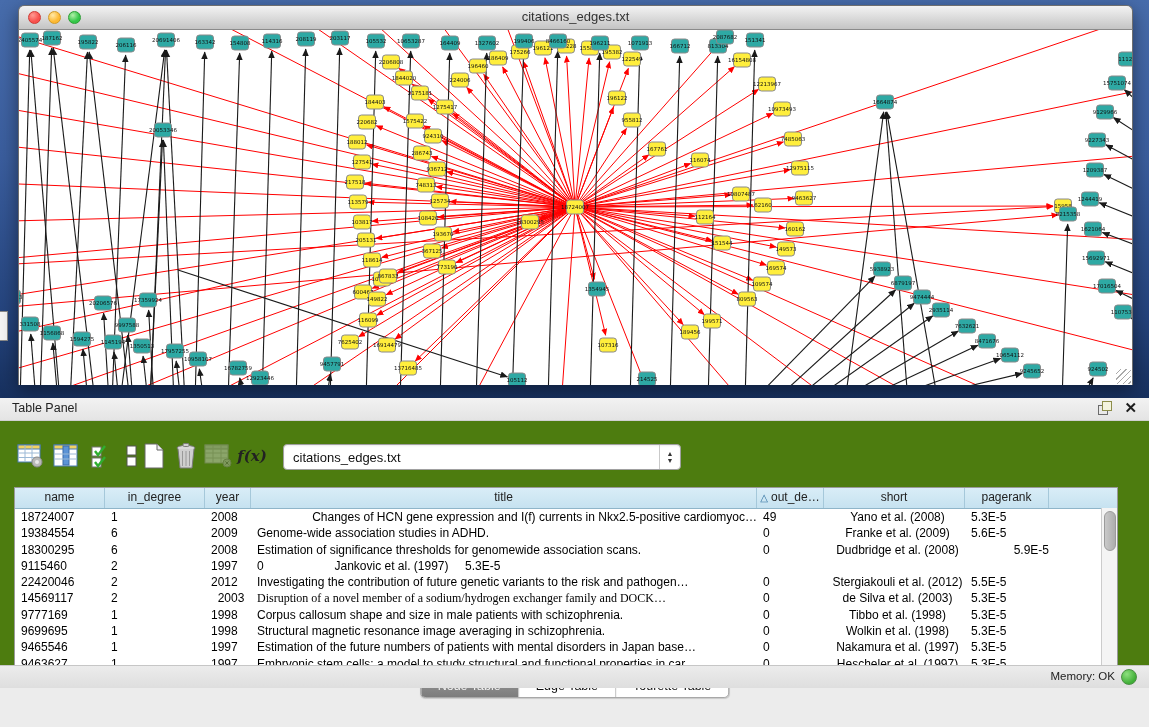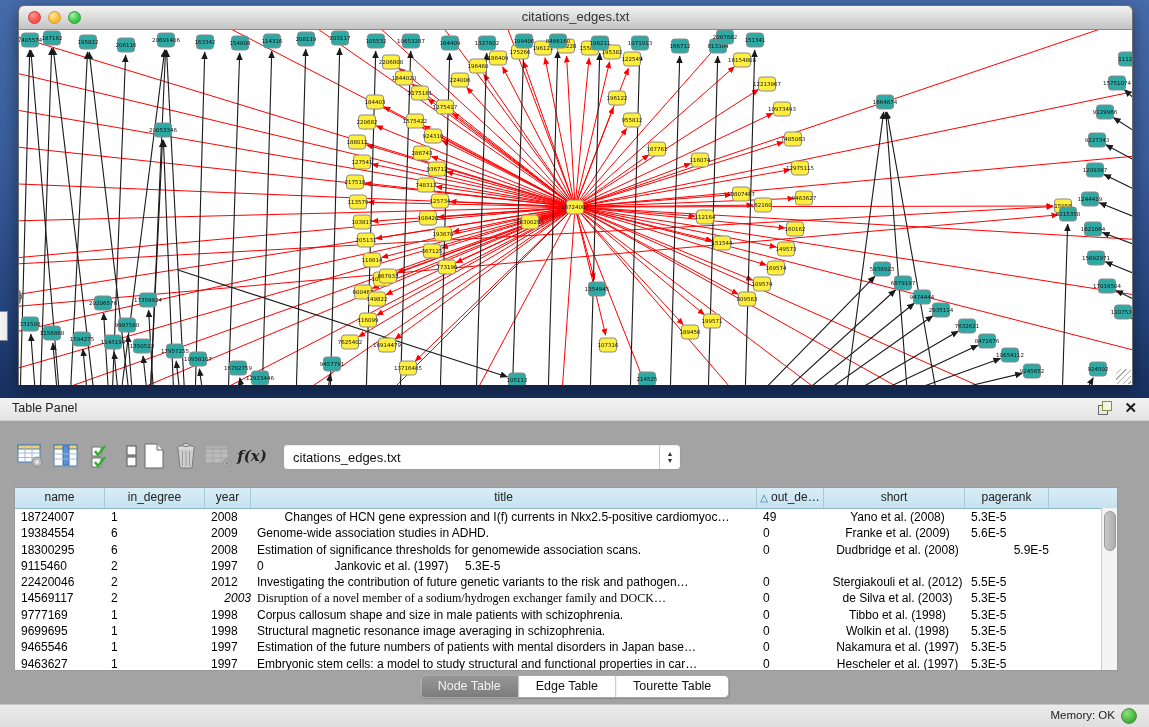--- a/index.html
+++ b/index.html
@@ -12,21 +12,21 @@
   .title{position:absolute;left:0;right:0;top:0;line-height:22px;text-align:center;font-size:13px;color:#333;}
   .lights{position:absolute;left:9px;top:5px;display:flex;gap:7px;}
   .light{width:13px;height:13px;border-radius:50%;box-sizing:border-box;}
   .light.red{background:radial-gradient(circle at 35% 30%,#ff9a92,#f9514d 60%);border:1px solid #ce3a34;}
   .light.yellow{background:radial-gradient(circle at 35% 30%,#ffe9a8,#fdb932 60%);border:1px solid #d29a27;}
   .light.green{background:radial-gradient(circle at 35% 30%,#b1efa8,#34c749 60%);border:1px solid #2b9e33;}
   .canvas{position:relative;width:1113px;height:355px;background:#fff;border-left:1px solid #6f6f6f;border-right:1px solid #6f6f6f;overflow:hidden;}
   .grip{position:absolute;right:1px;bottom:1px;width:15px;height:15px;background:repeating-linear-gradient(135deg,transparent 0 3px,#aaa 3px 4px);}
   svg text{font-family:"DejaVu Sans","Liberation Sans",sans-serif;}
   
-  .panel{position:absolute;left:0;top:398px;width:1149px;height:329px;background:#a3a3a3;}
+  .panel{position:absolute;left:0;top:398px;width:1149px;height:290px;background:#4d7c0f;}
   .panel-head{position:absolute;left:0;top:0;width:100%;height:22px;background:linear-gradient(#f2f2f2,#e4e4e4);border-bottom:1px solid #d0d0d0;}
   .panel-title{position:absolute;left:12px;top:3px;font-size:12.5px;color:#222;}
   .panel-head-icons{position:absolute;right:12px;top:3px;display:flex;gap:12px;align-items:center;}
   .float-ic{position:relative;width:14px;height:14px;}
   .float-ic .sq1{position:absolute;left:0;bottom:0;width:8px;height:8px;border:1px solid #6b6b6b;background:#e9e9e9;}
   .float-ic .sq2{position:absolute;right:0;top:0;width:8px;height:8px;border:1px solid #8d8d4a;background:#f4f4df;}
   .close-x{font-size:15px;font-weight:bold;color:#1c1c1c;line-height:14px;cursor:default;}
   .toolbar{position:absolute;left:0;top:40px;width:100%;height:36px;}
   .tb-icon{position:absolute;top:4px;width:28px;height:28px;display:flex;align-items:center;justify-content:center;}
   .fx{font-family:"DejaVu Serif","Liberation Serif",serif;font-style:italic;font-weight:bold;font-size:15px;color:#222;}
@@ -847,21 +847,21 @@
         <div class="th" style="width: 67px;"><span class="sort">△</span>out_de…</div>
         <div class="th" style="width: 141px;">short</div>
         <div class="th" style="width: 84px;">pagerank</div>
         <div class="th" style="flex: 1 1 0%; border-right: none;"></div>
       </div>
     <div id="tbody">
         <div class="tr">
           <div class="td" style="width: 90px; text-align: left;">18724007</div>
           <div class="td" style="width: 100px; text-align: left;">1</div>
           <div class="td" style="width: 46px; text-align: left;">2008</div>
-          <div class="td" style="width: 506px; text-align: center;">Changes of HCN gene expression and I(f) currents in Nkx2.5-positive cardiomyoc…</div>
+          <div class="td" style="width: 506px; text-align: right;">Changes of HCN gene expression and I(f) currents in Nkx2.5-positive cardiomyoc…</div>
           <div class="td" style="width: 67px; text-align: left;">49</div>
           <div class="td" style="width: 141px; text-align: center;">Yano et al. (2008)</div>
           <div class="td" style="width: 84px; text-align: left;">5.3E-5</div>
         </div>
         <div class="tr">
           <div class="td" style="width: 90px; text-align: left;">19384554</div>
           <div class="td" style="width: 100px; text-align: left;">6</div>
           <div class="td" style="width: 46px; text-align: left;">2009</div>
           <div class="td" style="width: 506px; text-align: left;">Genome-wide association studies in ADHD.</div>
           <div class="td" style="width: 67px; text-align: left;">0</div>
@@ -890,21 +890,21 @@
           <div class="td" style="width: 100px; text-align: left;">2</div>
           <div class="td" style="width: 46px; text-align: left;">2012</div>
           <div class="td" style="width: 506px; text-align: left;">Investigating the contribution of future genetic variants to the risk and pathogen…</div>
           <div class="td" style="width: 67px; text-align: left;">0</div>
           <div class="td" style="width: 141px; text-align: center;">Stergiakouli et al. (2012)</div>
           <div class="td" style="width: 84px; text-align: left;">5.5E-5</div>
         </div>
         <div class="tr">
           <div class="td" style="width: 90px; text-align: left;">14569117</div>
           <div class="td" style="width: 100px; text-align: left;">2</div>
-          <div class="td" style="width: 46px; text-align: right; font-style: italic;">2003</div>
+          <div class="td" style="width: 46px; text-align: center;">2003</div>
           <div class="td" style="width: 506px; text-align: left; font-family: Liberation Serif, serif;">Disruption of a novel member of a sodium/hydrogen exchanger family and DOCK…</div>
           <div class="td" style="width: 67px; text-align: left;">0</div>
           <div class="td" style="width: 141px; text-align: center;">de Silva et al. (2003)</div>
           <div class="td" style="width: 84px; text-align: left;">5.3E-5</div>
         </div>
         <div class="tr">
           <div class="td" style="width: 90px; text-align: left;">9777169</div>
           <div class="td" style="width: 100px; text-align: left;">1</div>
           <div class="td" style="width: 46px; text-align: left;">1998</div>
           <div class="td" style="width: 506px; text-align: left;">Corpus callosum shape and size in male patients with schizophrenia.</div>

